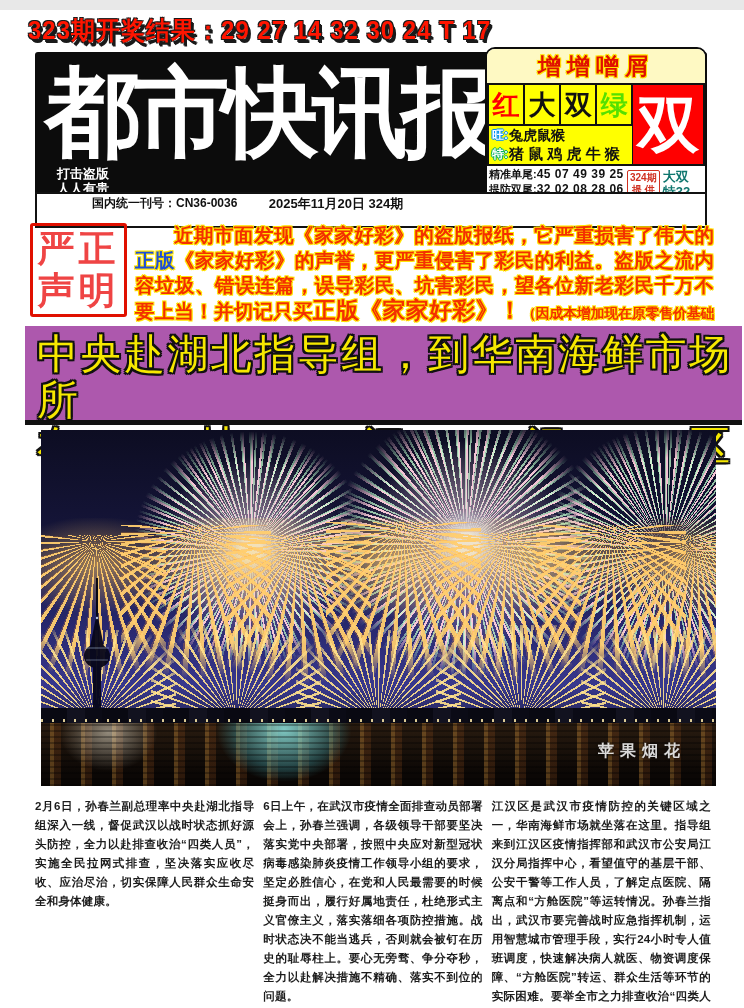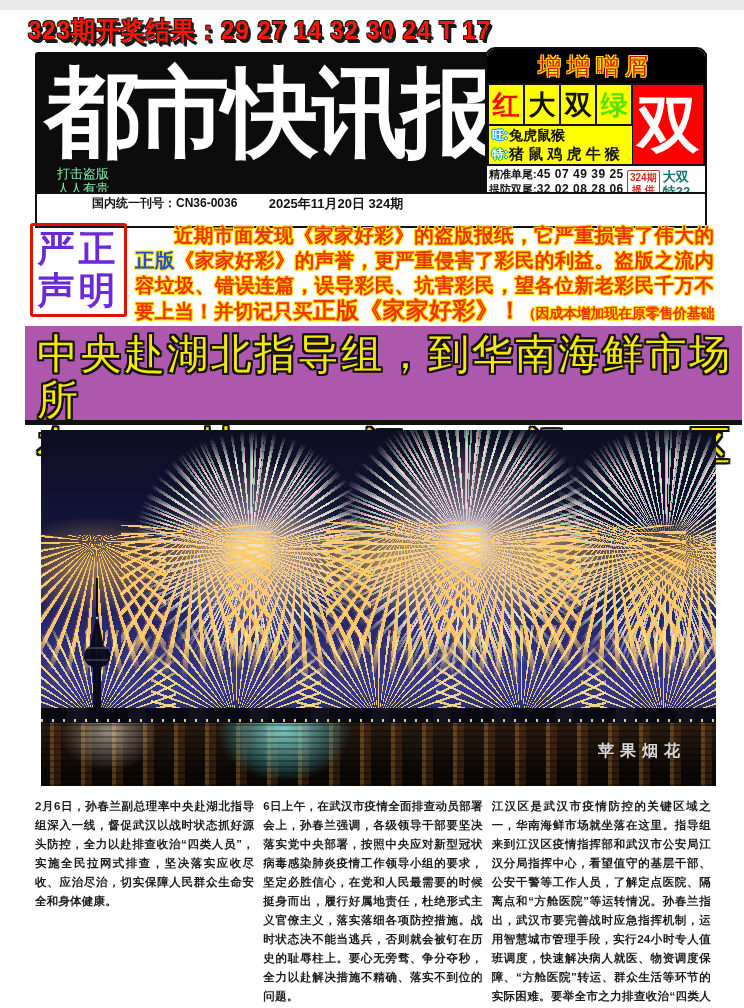--- a/index.html
+++ b/index.html
@@ -14,30 +14,30 @@
     text-shadow:-1px -1px 0 #1a1a1a, 1px -1px 0 #1a1a1a, -1px 1px 0 #1a1a1a, 2px 2px 0 #1a1a1a, 3px 3px 0 #1a1a1a;
     transform:scaleY(1.05);
   }
 
   
   .masthead { position:absolute; left:35px; top:42px; width:672px; height:150px; background:#0c0c0c; border-radius:3px; }
   .masthead-title {
     position:absolute; left:10px; top:-14px; width:450px; font-size:97px; font-weight:900; color:#ffffff;
     letter-spacing:-6px; white-space:nowrap; line-height:1.55; transform:scaleX(0.98); transform-origin:left;
   }
-  .masthead-slogan { position:absolute; left:22px; bottom:5px; color:#86efac; font-size:13px; font-weight:400; line-height:1.15; }
+  .masthead-slogan { position:absolute; left:22px; bottom:5px; color:#ffffff; font-size:13px; font-weight:700; line-height:1.15; }
 
   
   .pred-box {
     position:absolute; right:0; top:-5px; width:222px; height:155px; background:#fff;
     border:2px solid #0c0c0c; border-radius:10px 10px 6px 0; overflow:hidden;
   }
   .pred-header {
-    height:34px; background:#000000; display:flex; align-items:center; justify-content:center;
-    font-size:23px; font-weight:400; color:#e01000; letter-spacing:6px;
+    height:34px; background:#fef9c3; display:flex; align-items:center; justify-content:center;
+    font-size:23px; font-weight:700; color:#e01000; letter-spacing:6px;
     text-shadow:-1px -1px 0 #ffe400, 1px -1px 0 #ffe400, -1px 1px 0 #ffe400, 1px 1px 0 #ffe400;
     font-family:"Liberation Serif","DejaVu Serif",serif;
   }
   .pred-mid { display:flex; height:83px; }
   .pred-left { width:148px; }
   .cells-row { display:flex; height:43px; }
   .cell {
     flex:1; background:#ffff00; border:2px solid #111; border-right-width:1px; display:flex;
     align-items:center; justify-content:center; font-size:27px; font-weight:900;
   }
@@ -74,21 +74,21 @@
     border:2px solid #111; font-size:12px; font-weight:700; color:#111;
   }
   .info-issn { position:absolute; left:55px; top:1px; }
   .info-date { position:absolute; left:0; right:70px; top:1px; text-align:center; font-size:13px; }
 
   
   .statement { position:absolute; left:30px; top:213px; width:684px; }
   .stamp {
     float:left; width:97px; height:94px; border:3px solid #e01000; border-radius:3px; margin-right:8px;
     display:flex; flex-direction:column; align-items:center; justify-content:center;
-    color:#6d28d9; font-size:37px; font-weight:900; line-height:42px; letter-spacing:4px;
+    color:#ef4444; font-size:37px; font-weight:900; line-height:42px; letter-spacing:4px;
     font-family:"Liberation Serif","DejaVu Serif",serif;
   }
   .stmt-text {
     font-size:19.5px; font-weight:900; color:#f33000; line-height:25px; text-align:justify; text-indent:2em;
     text-shadow:-1px -1px 0 #ffe400, 1px -1px 0 #ffe400, -1px 1px 0 #ffe400, 1px 1px 0 #ffe400;
   }
   .stmt-text .hl { color:#1d4ed8; }
   .stmt-text .big { font-size:23px; }
   .stmt-text .note { font-size:14px; letter-spacing:-0.5px; }
 

